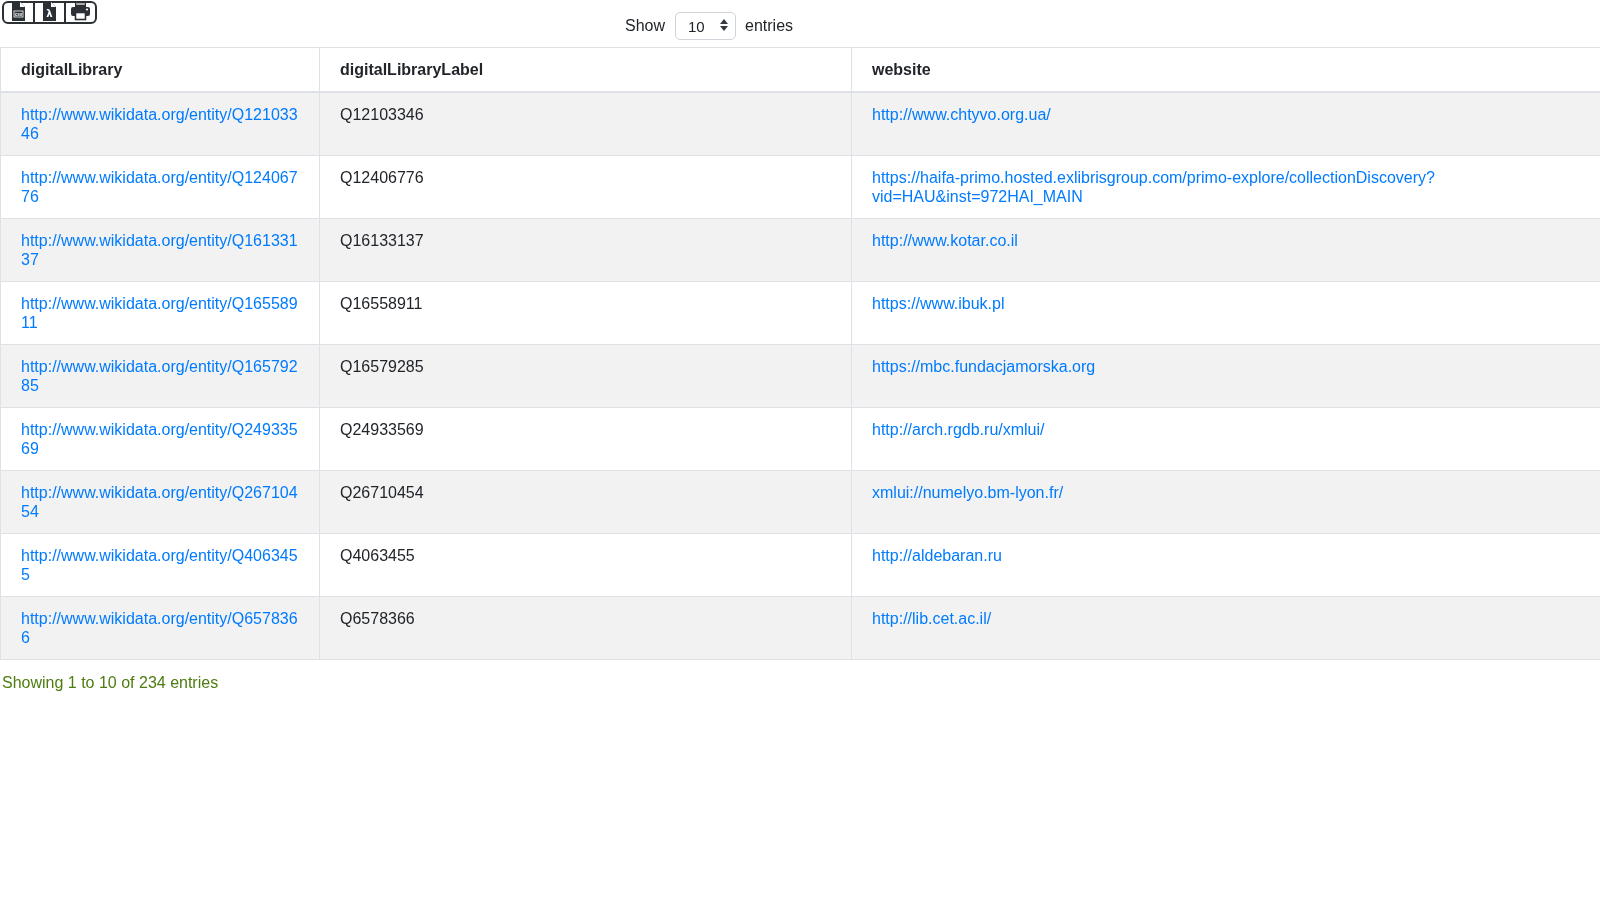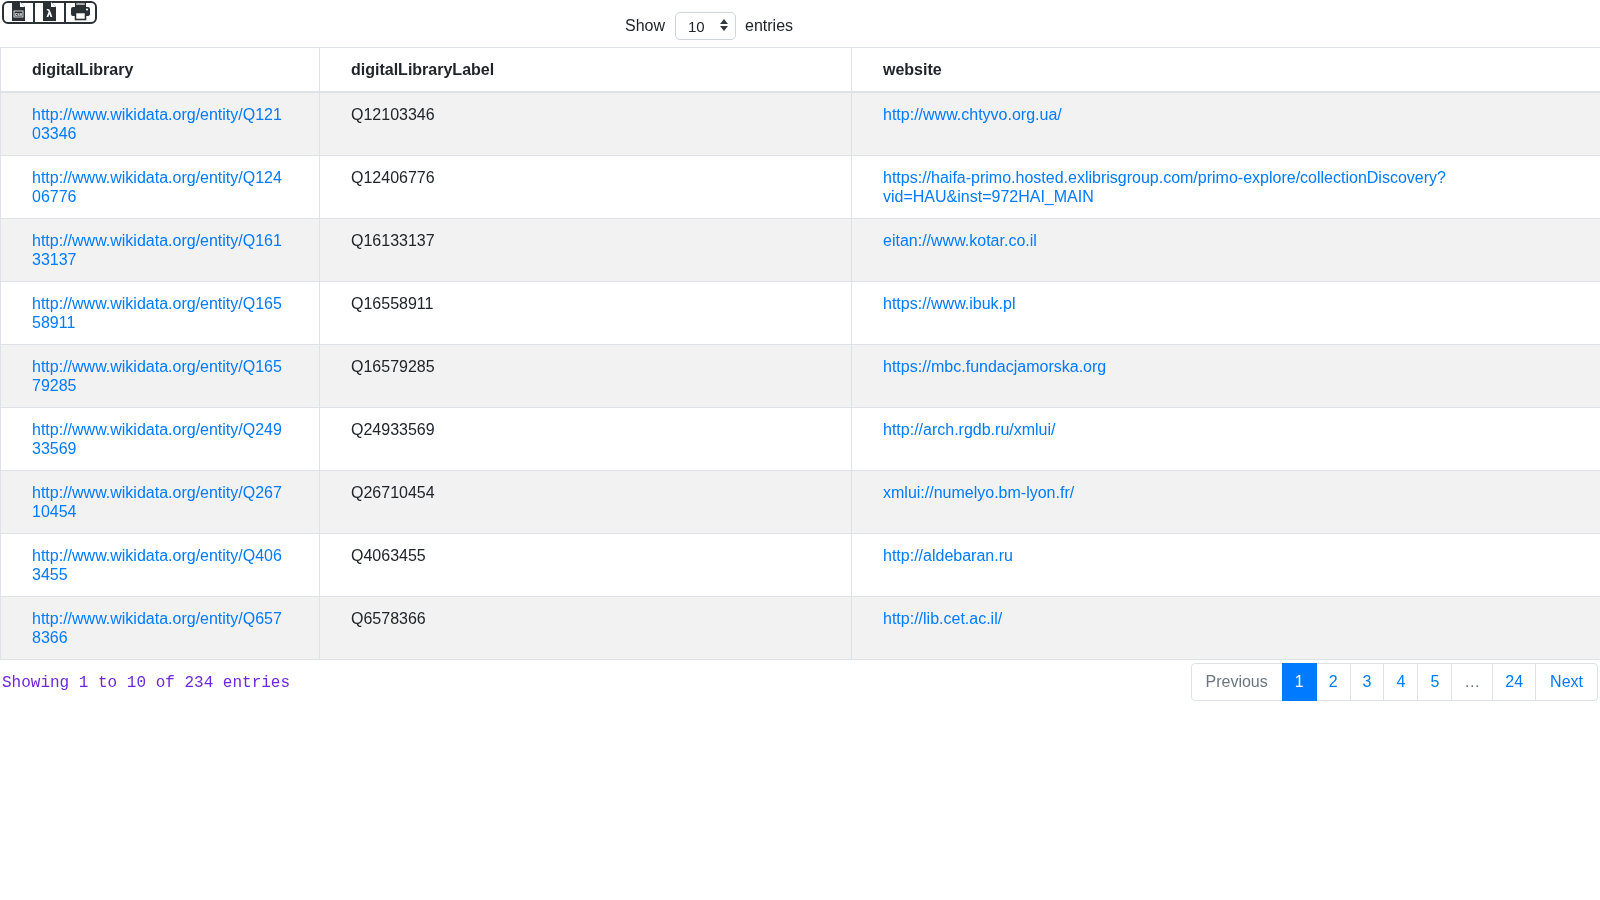--- a/index.html
+++ b/index.html
@@ -66,21 +66,21 @@
 
   
   table.data-table {
     width: 1600px;
     border-collapse: collapse;
     table-layout: fixed;
     margin-top: 1px;
   }
   .data-table th, .data-table td {
     border: 1px solid #dee2e6;
-    padding: 12px 31px;
+    padding: 12px 20px;
     line-height: 19px;
     text-align: left;
     vertical-align: top;
     font-size: 16px;
   }
   .data-table thead th {
     font-weight: bold;
     border-bottom-width: 2px;
     cursor: pointer;
   }
@@ -93,22 +93,21 @@
 
   
   .table-footer {
     position: relative;
     margin-top: 3px;
     height: 40px;
   }
   .info-text {
     position: absolute; left: 2px; top: 0;
     line-height: 40px;
-    color: #6d28d9;
-    font-family: Liberation Mono, monospace;
+    color: #4d7c0f;
   }
   .pagination {
     position: absolute; right: 2px; top: 0;
     display: flex;
   }
   .page-link {
     display: block;
     padding: 8px 14px;
     border: 1px solid #dee2e6;
     margin-left: -1px;
@@ -201,21 +200,21 @@
       <td><a href="#">http://www.chtyvo.org.ua/</a></td>
     </tr>
     <tr>
       <td><a href="#">http://www.wikidata.org/entity/Q12406776</a></td>
       <td>Q12406776</td>
       <td><a href="#">https://haifa-primo.hosted.exlibrisgroup.com/primo-explore/collectionDiscovery?​vid=HAU&amp;inst=972HAI_MAIN</a></td>
     </tr>
     <tr>
       <td><a href="#">http://www.wikidata.org/entity/Q16133137</a></td>
       <td>Q16133137</td>
-      <td><a href="#">eitan://www.kotar.co.il</a></td>
+      <td><a href="#">http://www.kotar.co.il</a></td>
     </tr>
     <tr>
       <td><a href="#">http://www.wikidata.org/entity/Q16558911</a></td>
       <td>Q16558911</td>
       <td><a href="#">https://www.ibuk.pl</a></td>
     </tr>
     <tr>
       <td><a href="#">http://www.wikidata.org/entity/Q16579285</a></td>
       <td>Q16579285</td>
       <td><a href="#">https://mbc.fundacjamorska.org</a></td>
@@ -238,24 +237,13 @@
     <tr>
       <td><a href="#">http://www.wikidata.org/entity/Q6578366</a></td>
       <td>Q6578366</td>
       <td><a href="#">http://lib.cet.ac.il/</a></td>
     </tr>
   </tbody>
 </table>
 
 <div class="table-footer">
   <div class="info-text">Showing 1 to 10 of 234 entries</div>
-  <div class="pagination">
-    <a href="#" class="page-link first disabled">Previous</a>
-    <a href="#" class="page-link num active">1</a>
-    <a href="#" class="page-link num">2</a>
-    <a href="#" class="page-link num">3</a>
-    <a href="#" class="page-link num">4</a>
-    <a href="#" class="page-link num">5</a>
-    <span class="page-link num ellipsis">…</span>
-    <a href="#" class="page-link num">24</a>
-    <a href="#" class="page-link last">Next</a>
-  </div>
 </div>
 
 </body></html>

